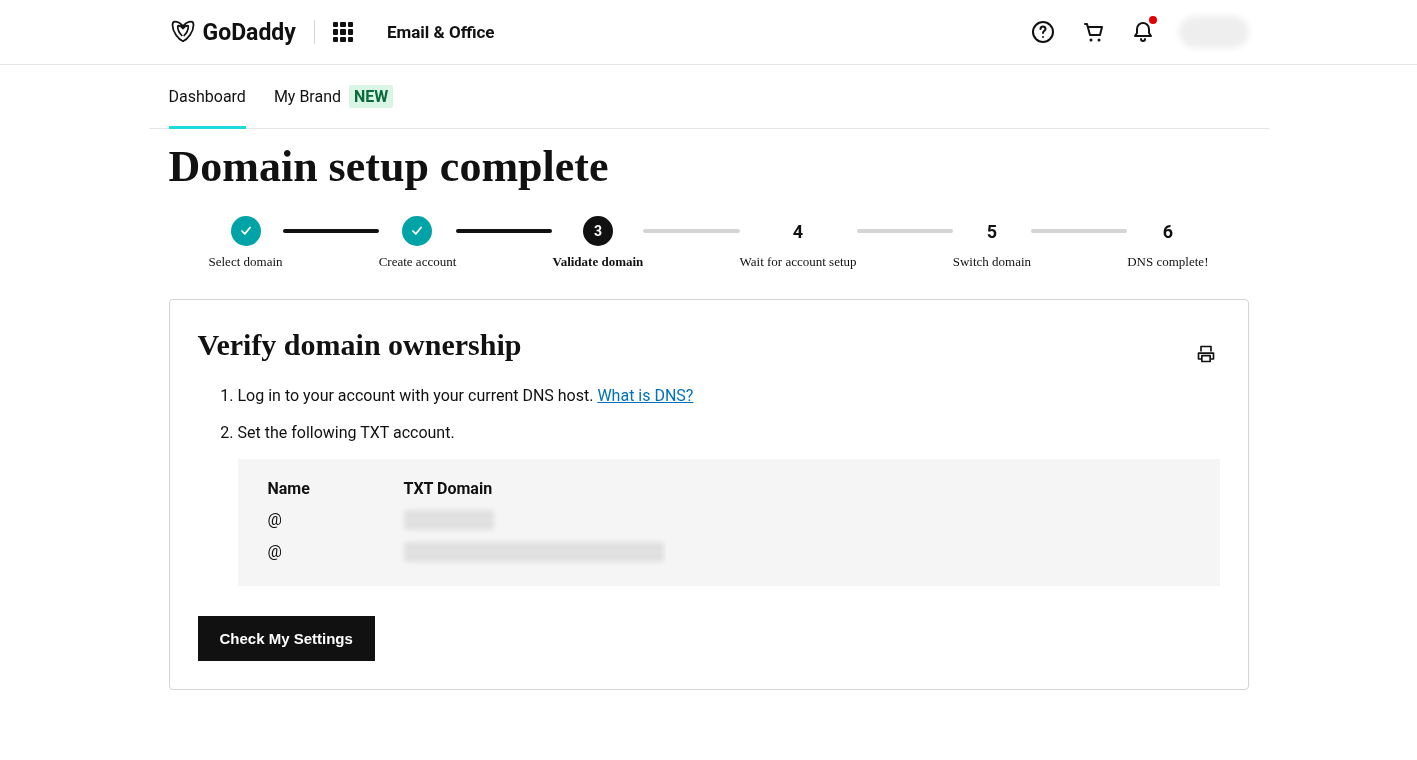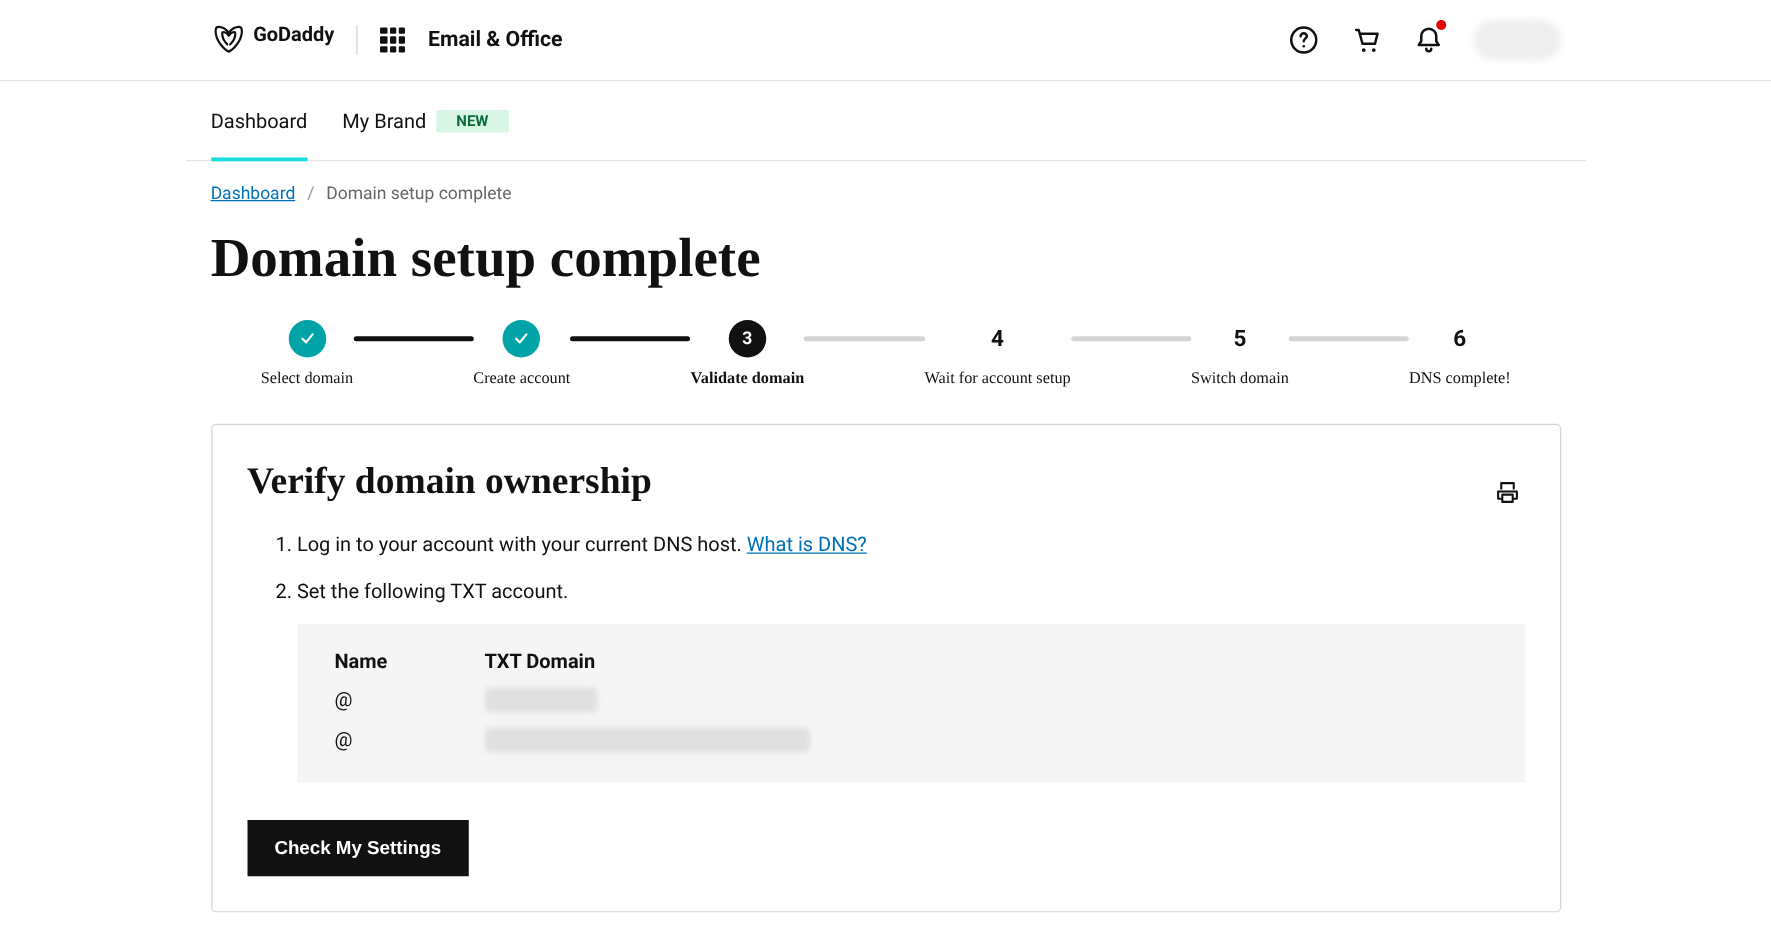--- a/index.html
+++ b/index.html
@@ -30,24 +30,24 @@
       height: 64px;
       justify-content: space-between;
     }
     .header-left {
       display: flex;
       align-items: center;
       gap: 18px;
     }
     .logo {
       display: flex;
-      align-items: flex-start;
+      align-items: flex-end;
       gap: 6px;
       font-weight: 700;
-      font-size: 16px;
+      font-size: 23px;
     }
     .divider-v {
       width: 1px;
       height: 24px;
       background: #d4d4d4;
     }
     .apps-icon {
       width: 20px;
       height: 20px;
       display: grid;
@@ -55,20 +55,21 @@
       grid-template-rows: repeat(3, 1fr);
       gap: 2px;
     }
     .apps-icon span {
       background: #111;
       border-radius: 1px;
     }
     .product-name {
       font-weight: 700;
       font-size: 17px;
+      margin-left: 16px;
     }
     .header-right {
       display: flex;
       align-items: center;
       gap: 22px;
     }
     .icon-btn {
       background: none;
       border: none;
       cursor: pointer;
@@ -121,23 +122,23 @@
       position: absolute;
       bottom: -1px;
       left: 0;
       right: 0;
       height: 3px;
       background: #1bdbdb;
     }
     .badge-new {
       background: #d9f5e5;
       color: #0b6b3a;
-      font-size: 12px;
-      font-weight: 700;
-      padding: 2px 16px;
+      font-size: 16px;
+      font-weight: 700;
+      padding: 2px 5px;
       border-radius: 2px;
     }
     
     .breadcrumb {
       padding: 18px 0 6px;
       font-size: 14px;
       color: #666;
     }
     .breadcrumb a {
       color: #0070ba;
@@ -259,21 +260,21 @@
       text-decoration: underline;
     }
     
     .txt-table {
       background: #f5f5f5;
       margin: 12px 0 0 40px;
       padding: 16px 18px;
     }
     .txt-row {
       display: flex;
-      gap: 40px;
+      gap: 56px;
       padding: 4px 12px;
     }
     .txt-row.header {
       font-weight: 700;
       margin-bottom: 4px;
     }
     .txt-name-col {
       width: 80px;
     }
     .txt-value-col {
@@ -356,25 +357,20 @@
   <div class="tab active">
     <span>Dashboard</span>
   </div>
   <div class="tab">
     <span>My Brand</span>
     <span class="badge-new">NEW</span>
   </div>
 </nav>
 
 <div class="container">
-  <div class="breadcrumb">
-    <a href="#">Dashboard</a>
-    <span class="sep">/</span>
-    <span>Domain setup complete</span>
-  </div>
 
   <h1 class="page-title">Domain setup complete</h1>
 
   <div class="stepper">
     <div class="step">
       <div class="step-circle complete">
         <svg width="14" height="14" viewBox="0 0 24 24">
             <path d="M5 12l5 5 9-11" fill="none" stroke="#fff" stroke-width="3" stroke-linecap="round" stroke-linejoin="round"></path>
           </svg>
       </div>

